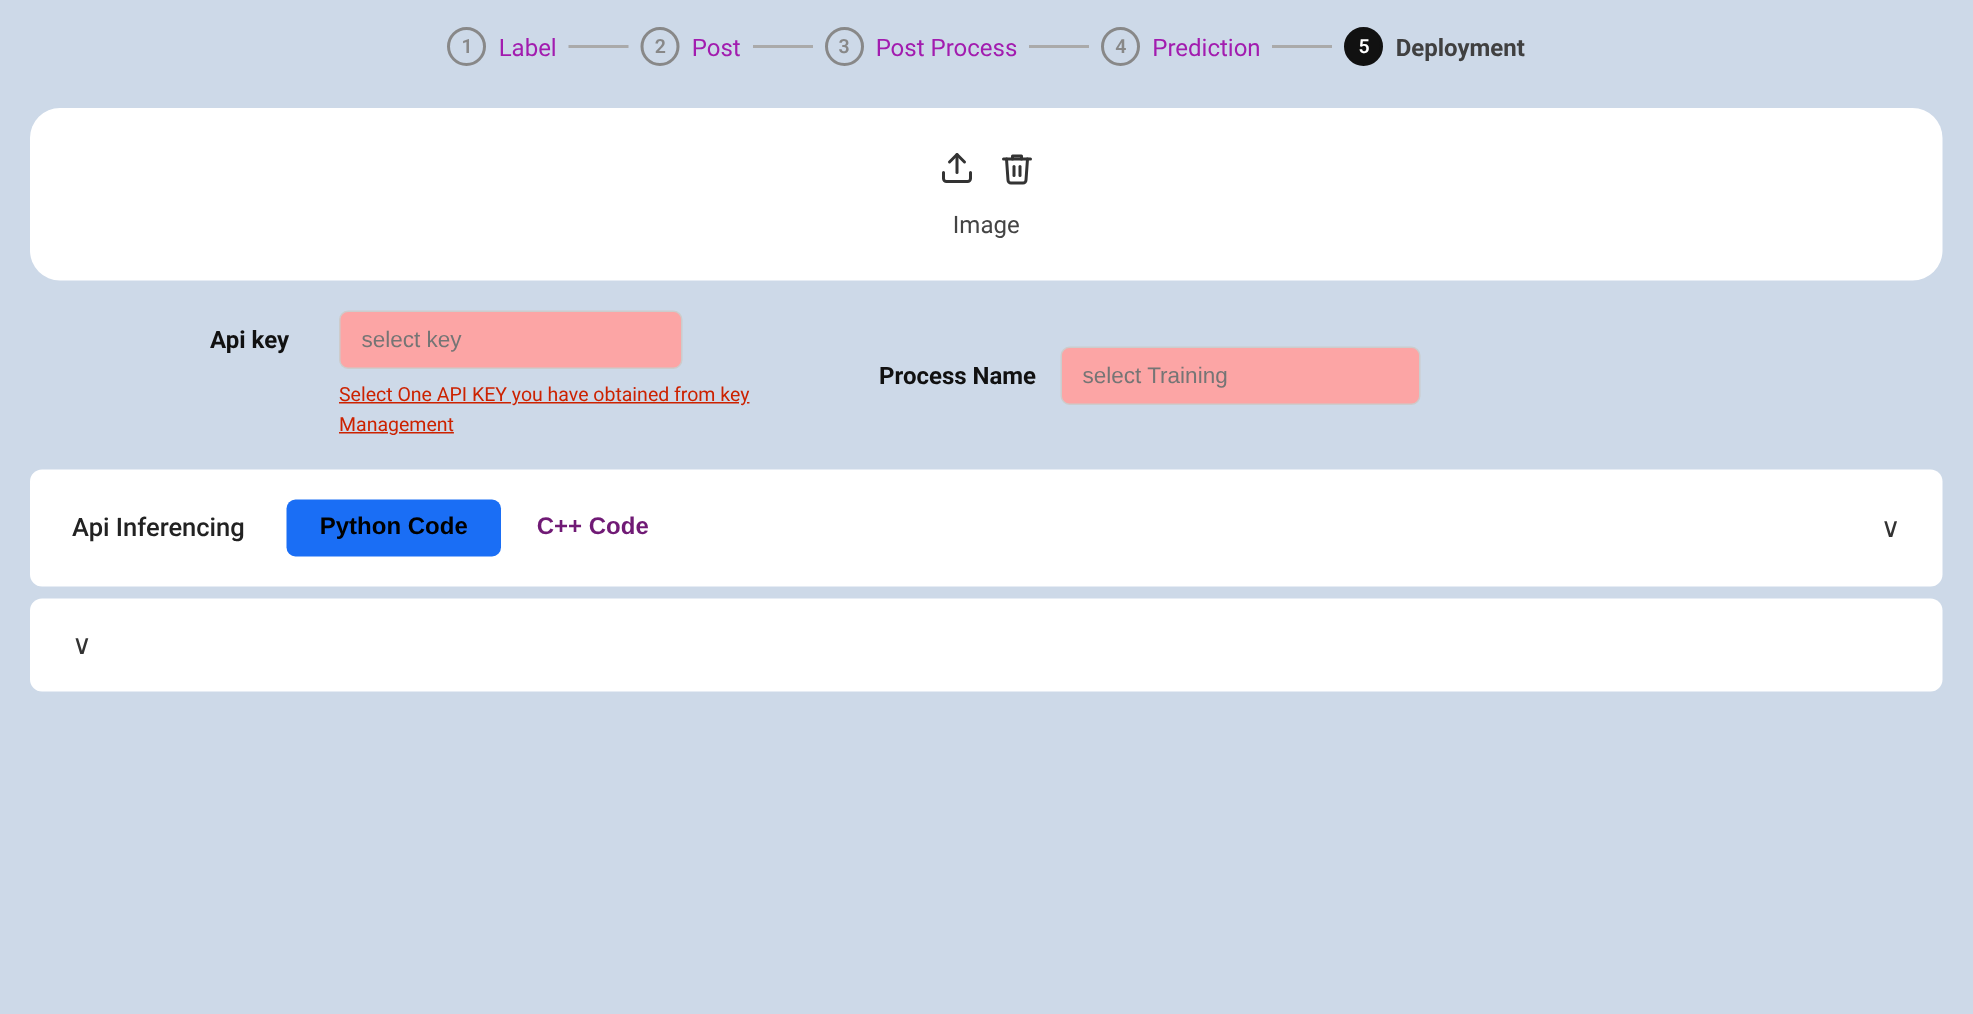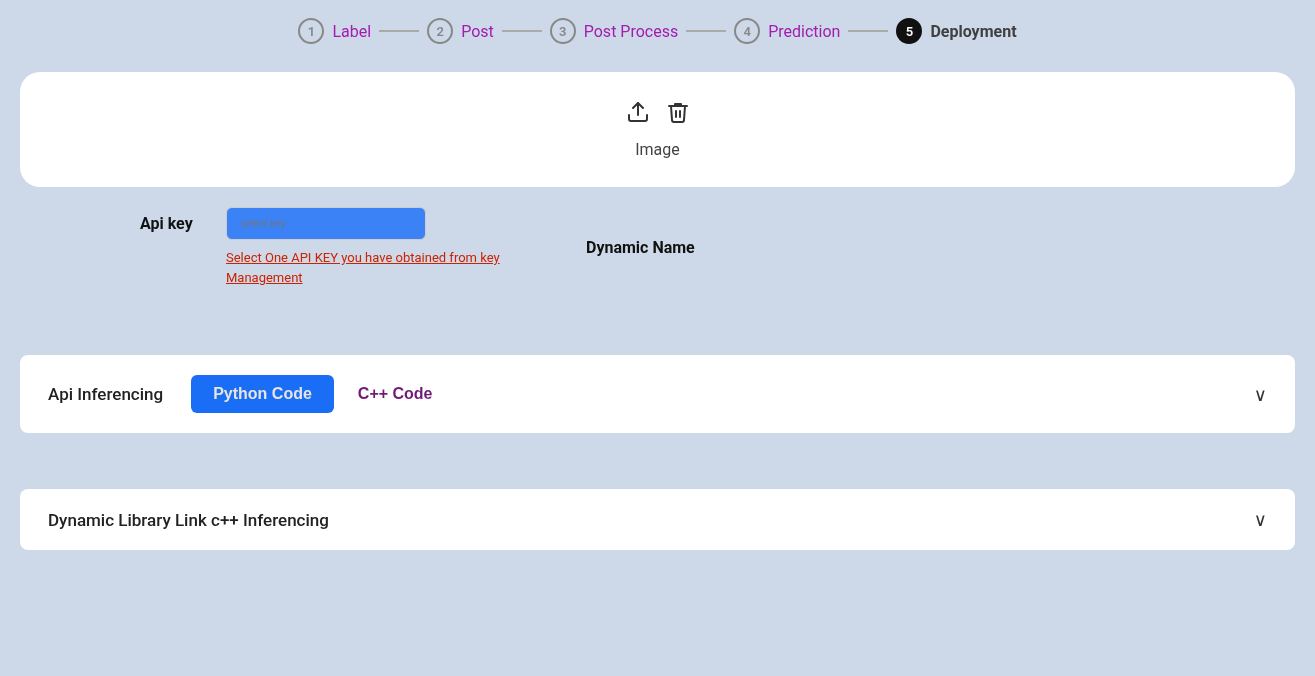--- a/index.html
+++ b/index.html
@@ -125,23 +125,23 @@
       font-size: 16px;
       font-weight: 700;
       color: #111;
       min-width: 70px;
     }
 
     .form-input {
       border: 1.5px solid #ccc;
       border-radius: 6px;
       padding: 10px 14px;
-      font-size: 10px;
+      font-size: 15px;
       color: #333;
-      background: #3b82f6;
+      background: #fca5a5;
       cursor: pointer;
       min-width: 200px;
     }
 
     .form-input.wide {
       min-width: 240px;
     }
 
     .form-hint {
       font-size: 13px;
@@ -162,21 +162,20 @@
     }
 
     .panel {
       background: #fff;
       border-radius: 8px;
       padding: 20px 28px;
       display: flex;
       align-items: center;
       justify-content: space-between;
       cursor: pointer;
-      margin-top: 48px;
     }
 
     .panel-left {
       display: flex;
       align-items: center;
       gap: 28px;
     }
 
     .panel-title {
       font-size: 17px;
@@ -185,21 +184,21 @@
     }
 
     .panel-tabs {
       display: flex;
       align-items: center;
       gap: 16px;
     }
 
     .tab-btn-active {
       background: #1a6ef5;
-      color: #e5e5e5;
+      color: #000000;
       border: none;
       border-radius: 6px;
       padding: 10px 22px;
       font-size: 16px;
       font-weight: 600;
       cursor: pointer;
     }
 
     .tab-btn-inactive {
       background: transparent;
@@ -277,37 +276,35 @@
   <div class="form-group">
     <div class="form-field-row">
       <label class="form-label">Api key</label>
       <input class="form-input" type="text" readonly="" placeholder="select key" style="">
     </div>
     <div class="form-hint">Select One API KEY you have obtained from key Management</div>
   </div>
 
   <div class="form-group">
     <div class="form-field-row">
-      <label class="form-label">Dynamic Name</label>
+      <label class="form-label">Process Name</label>
+      <input class="form-input wide" type="text" readonly="" placeholder="select Training" style="">
     </div>
   </div>
 </div>
 
 <div class="section-panels">
 
   <div class="panel">
     <div class="panel-left">
       <span class="panel-title">Api Inferencing</span>
       <div class="panel-tabs">
         <button class="tab-btn-active">Python Code</button>
         <button class="tab-btn-inactive">C++ Code</button>
       </div>
     </div>
     <span class="chevron">∨</span>
   </div>
 
   <div class="panel">
-    <div class="panel-left">
-      <span class="panel-title">Dynamic Library Link c++ Inferencing</span>
-    </div>
     <span class="chevron">∨</span>
   </div>
 </div>
 
 </body></html>

